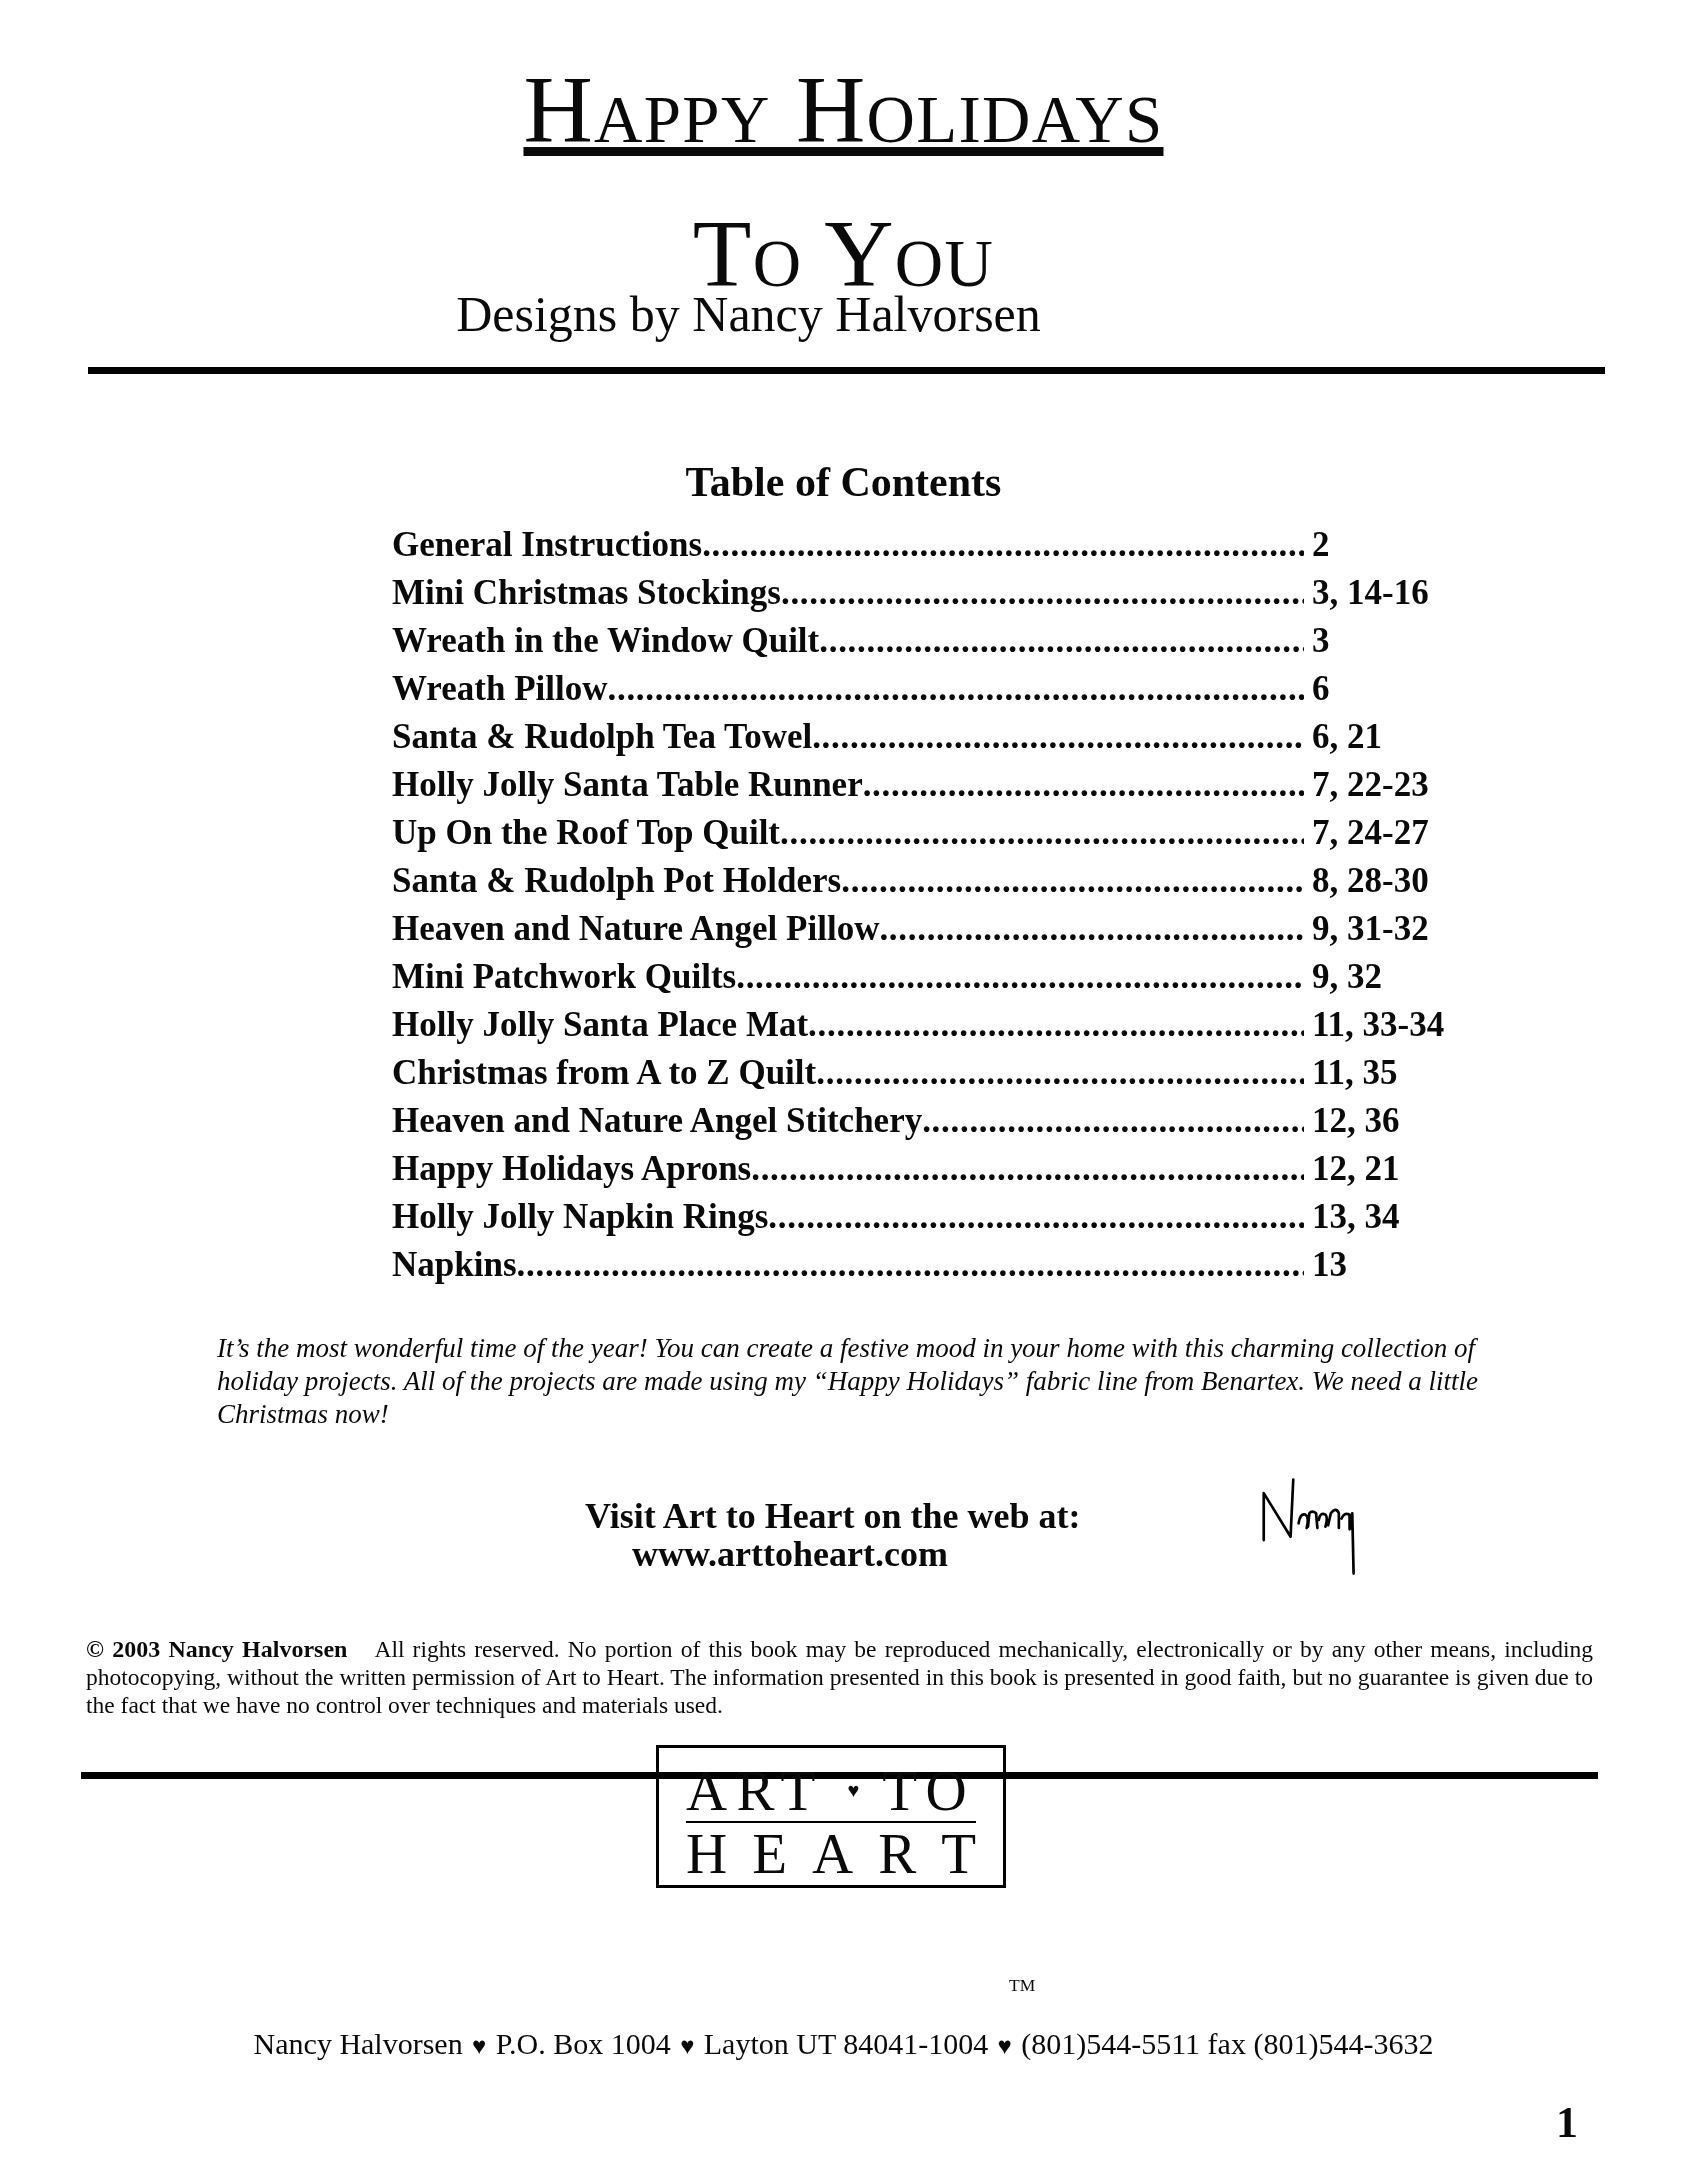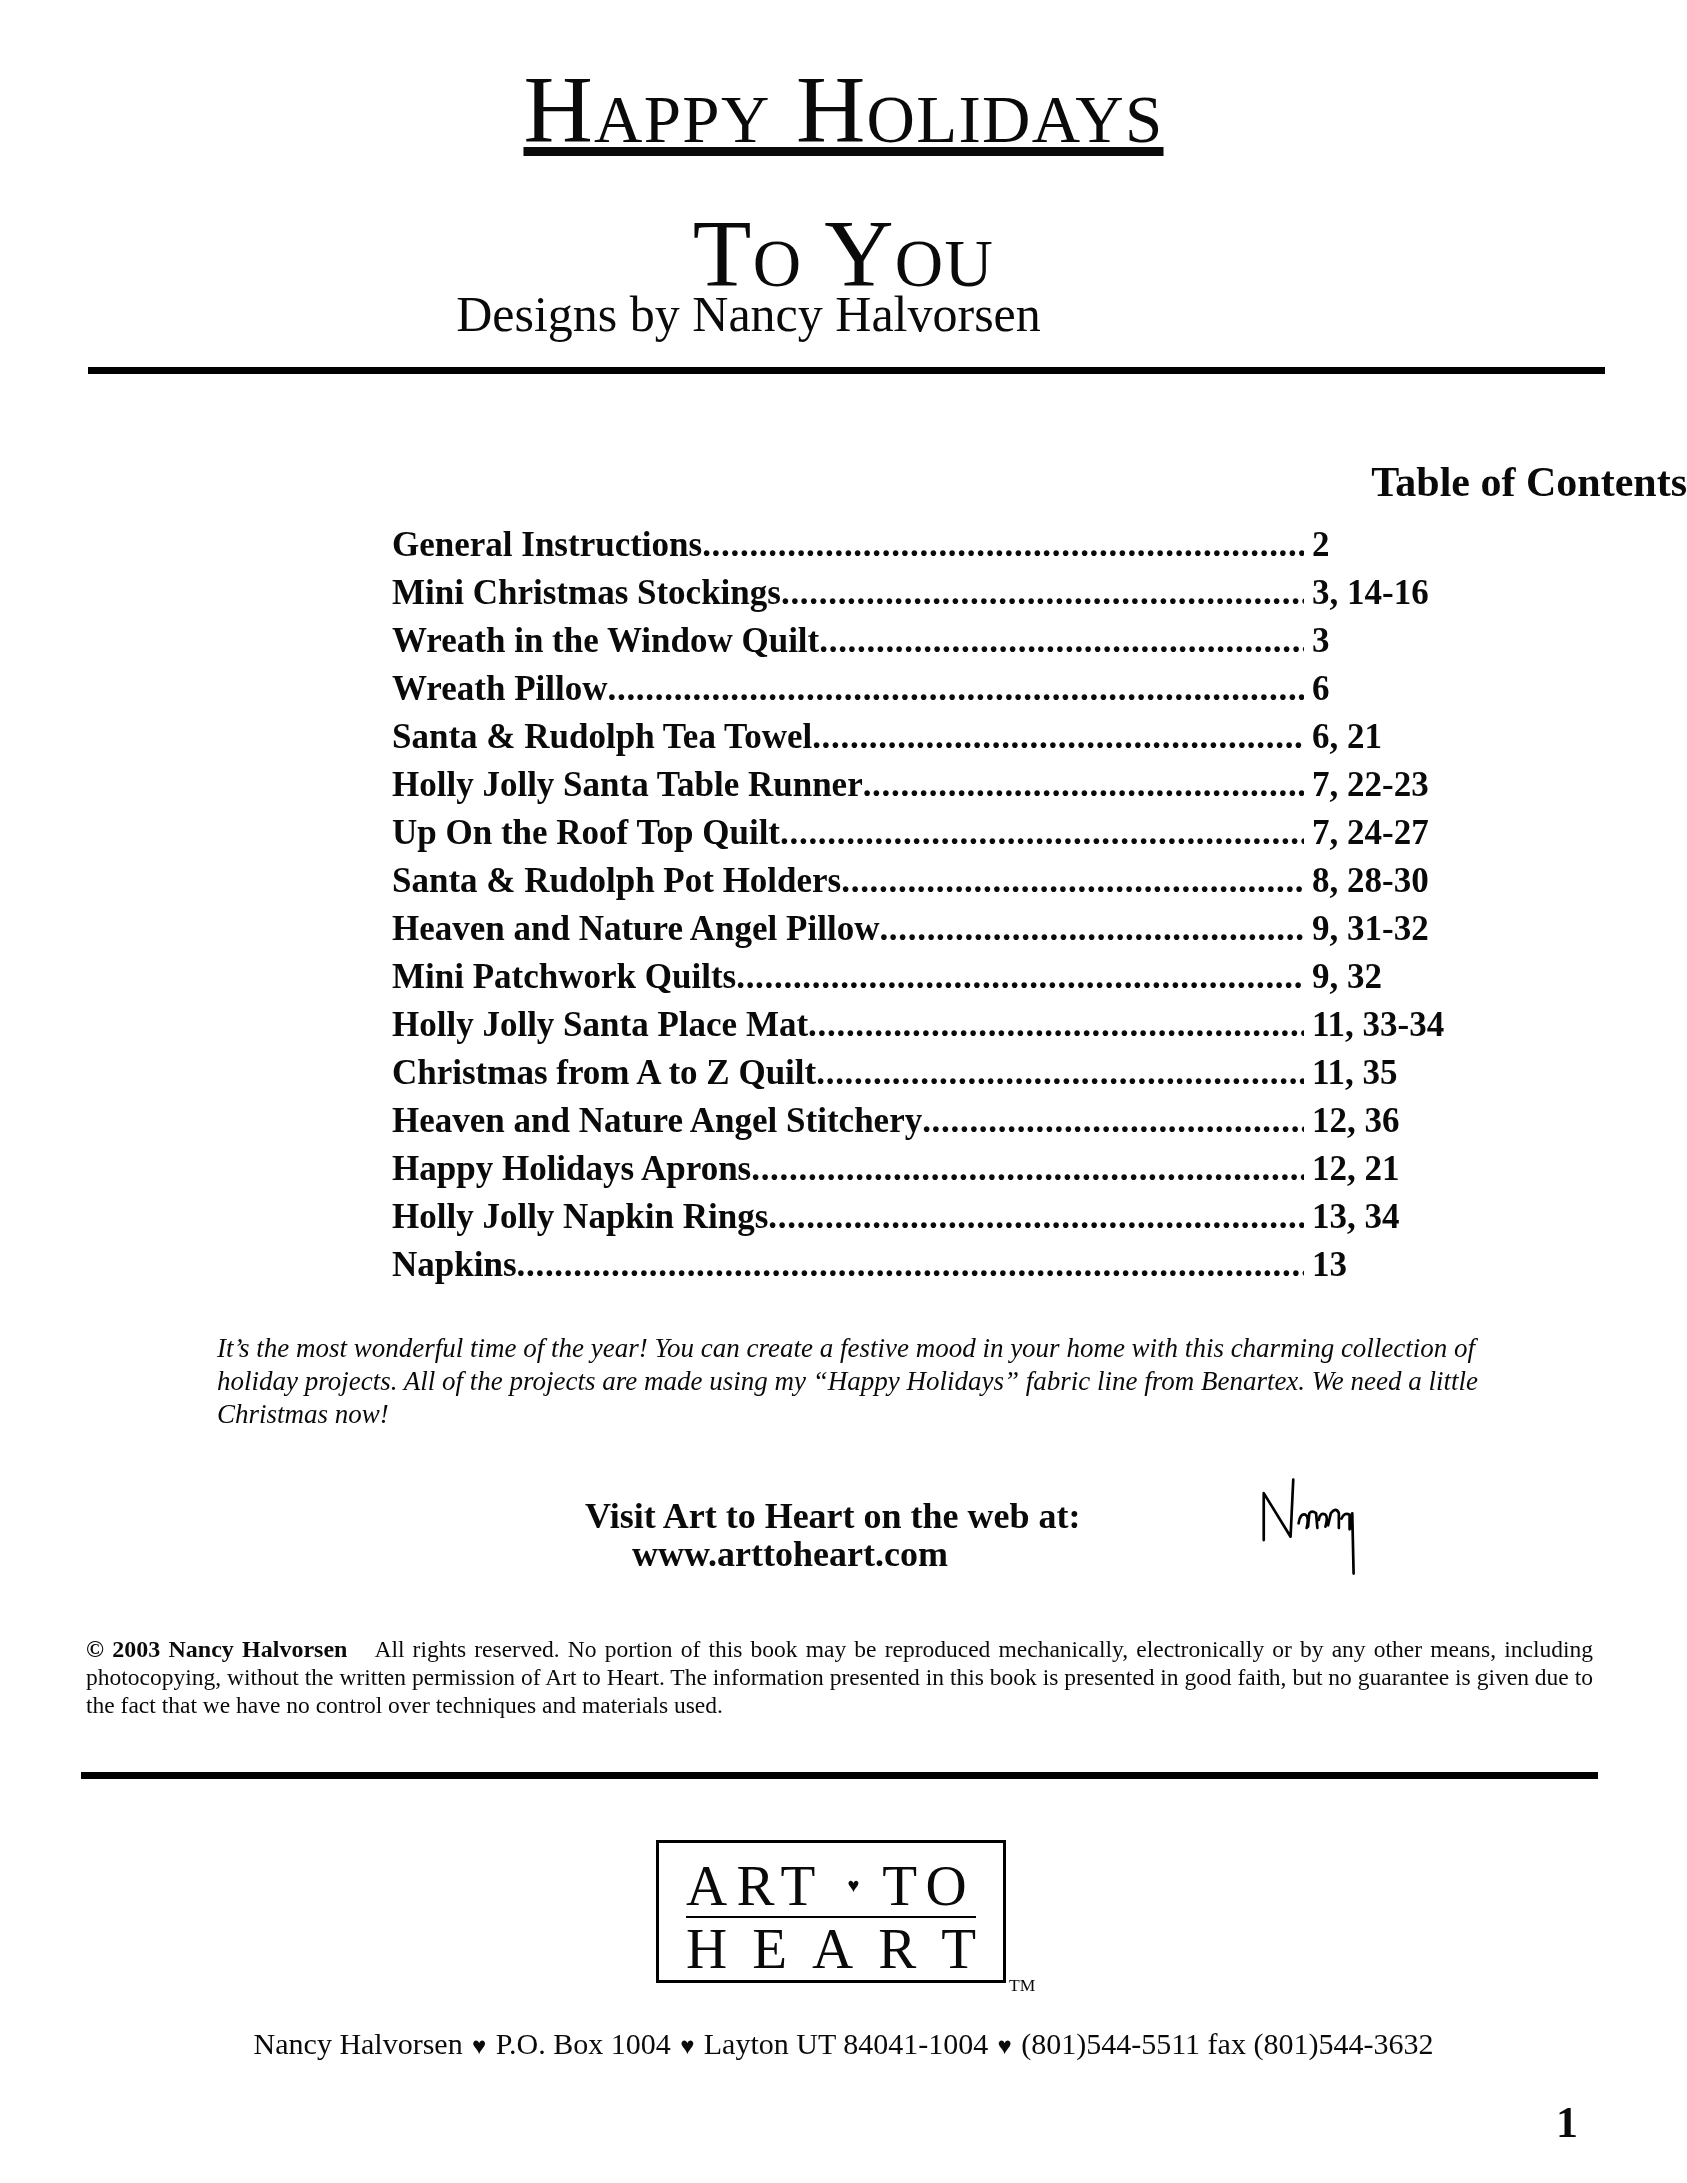--- a/index.html
+++ b/index.html
@@ -21,21 +21,21 @@
     .subtitle {
       left: 0; width: 1497px; text-align: center; top: 289px;
       font-size: 50px; line-height: 1;
     }
     .rule { background: #000; height: 6.7px; }
     .rule-top { left: 88px; width: 1517px; top: 367px; }
     .rule-bottom { left: 81px; width: 1517px; top: 1772px; }
 
     
     .toc-title {
-      left: 0; width: 1687px; text-align: right; top: 461px;
+      left: 0; width: 1687px; text-align: center; top: 461px;
       font-size: 42px; font-weight: bold; line-height: 1;
     }
     .toc { left: 392px; top: 521px; width: 1144px; }
     .toc-row {
       height: 48px; display: flex; align-items: baseline;
       font-size: 35px; font-weight: bold; white-space: nowrap; line-height: 47px;
     }
     .toc-label { flex: 0 0 auto; }
     .toc-dots {
       width: 0; flex: 1 1 auto; overflow: hidden;
@@ -62,21 +62,21 @@
 
     
     .copyright {
       left: 86px; top: 1635px; width: 1507px;
       font-size: 23.5px; line-height: 28px; text-align: justify;
     }
     .copyright b { font-size: 24px; margin-right: 27px; }
 
     
     .logo-box {
-      left: 656px; top: 1840px; width: 350px; height: 143px;
+      left: 656px; top: 1745px; width: 350px; height: 143px;
       border: 3.4px solid #000; box-sizing: border-box;
     }
     .logo-line {
       position: absolute; left: 27px; right: 27px; font-size: 57px; line-height: 1;
       display: flex; justify-content: space-between;
     }
     .logo-line-1 { top: 13.5px; }
     .logo-line-2 { top: 77px; }
     .logo-divider { position: absolute; left: 27px; right: 27px; top: 73px; height: 2px; background: #000; }
     .logo-heart { font-size: 20px; align-self: center; }

